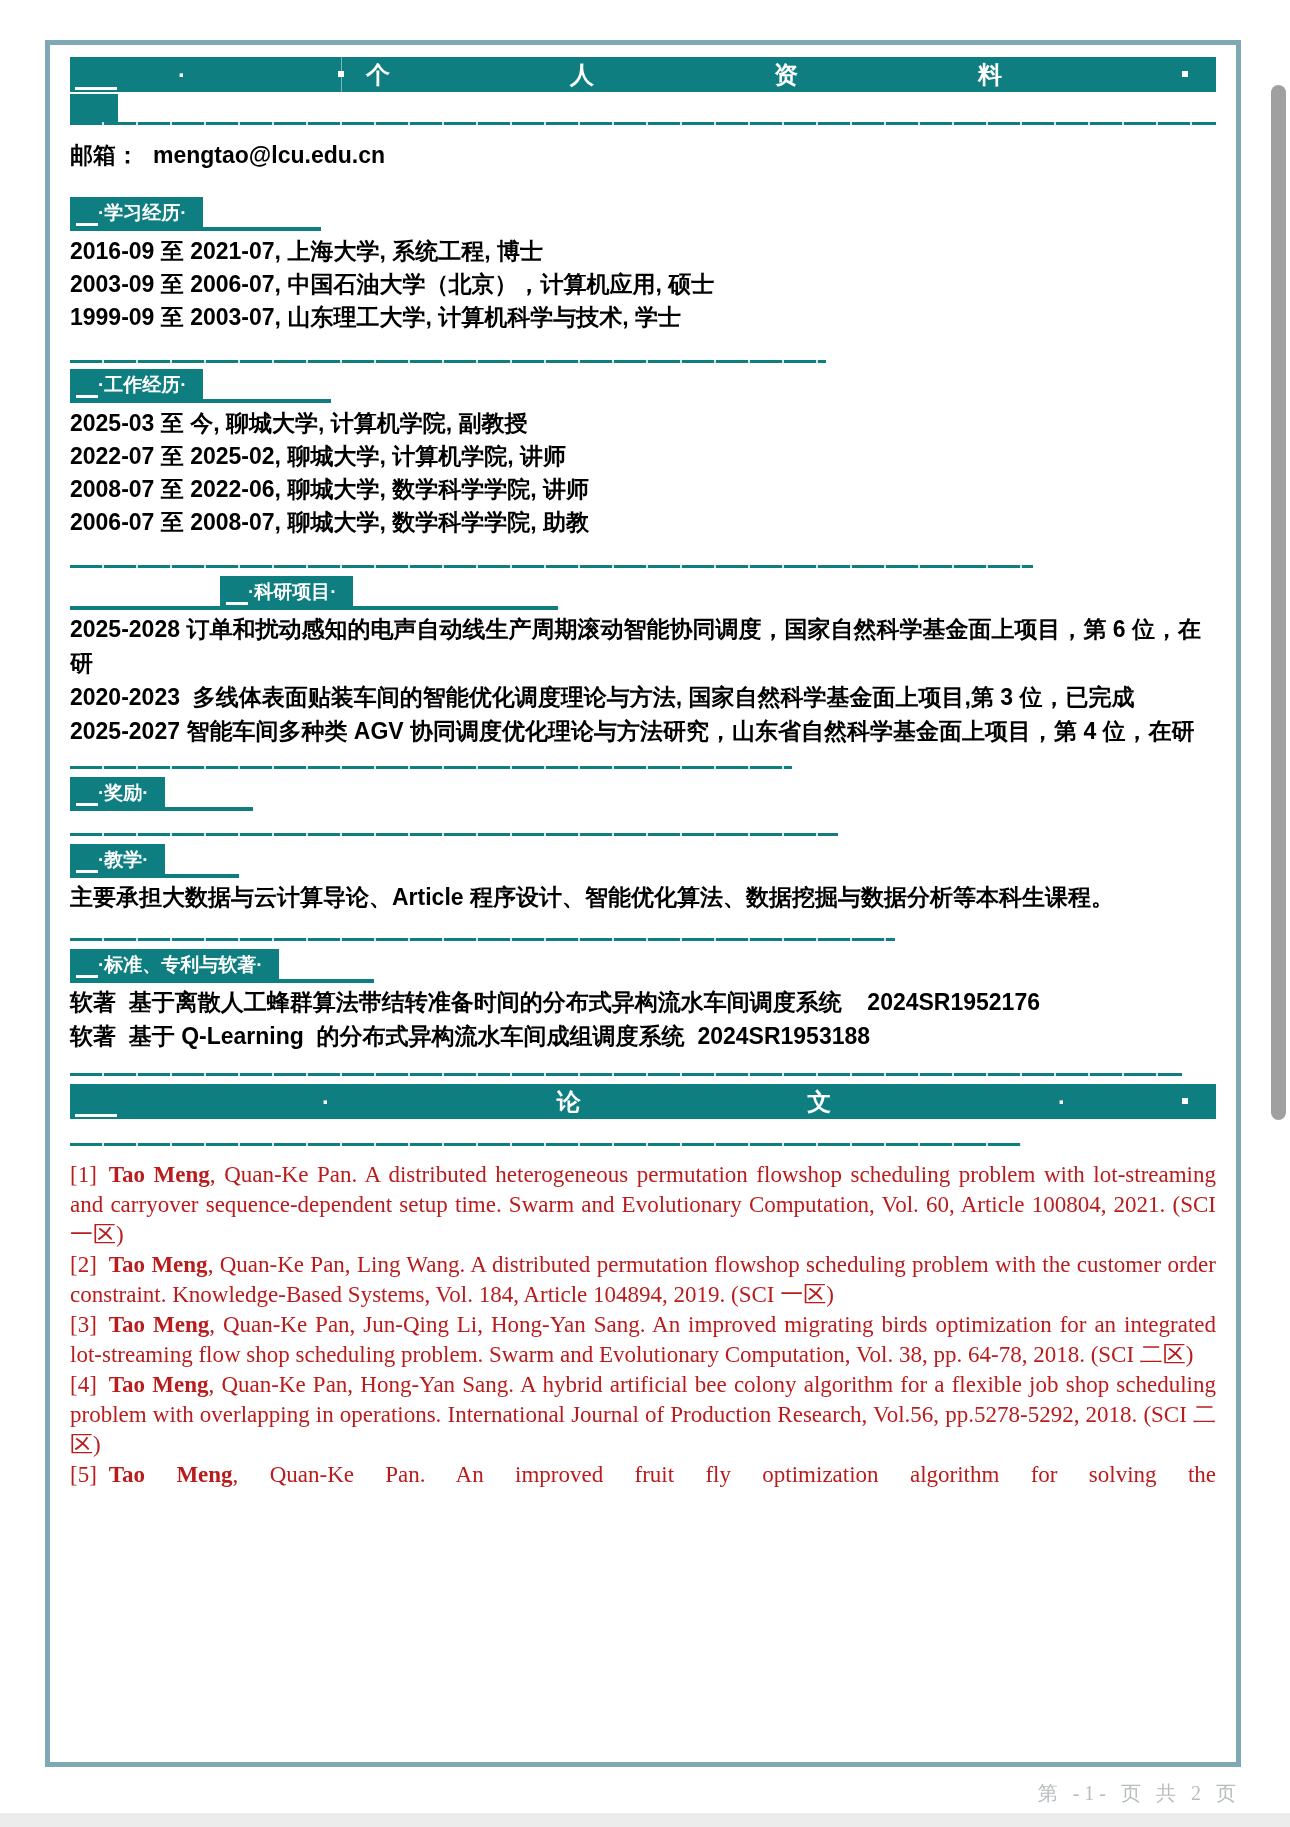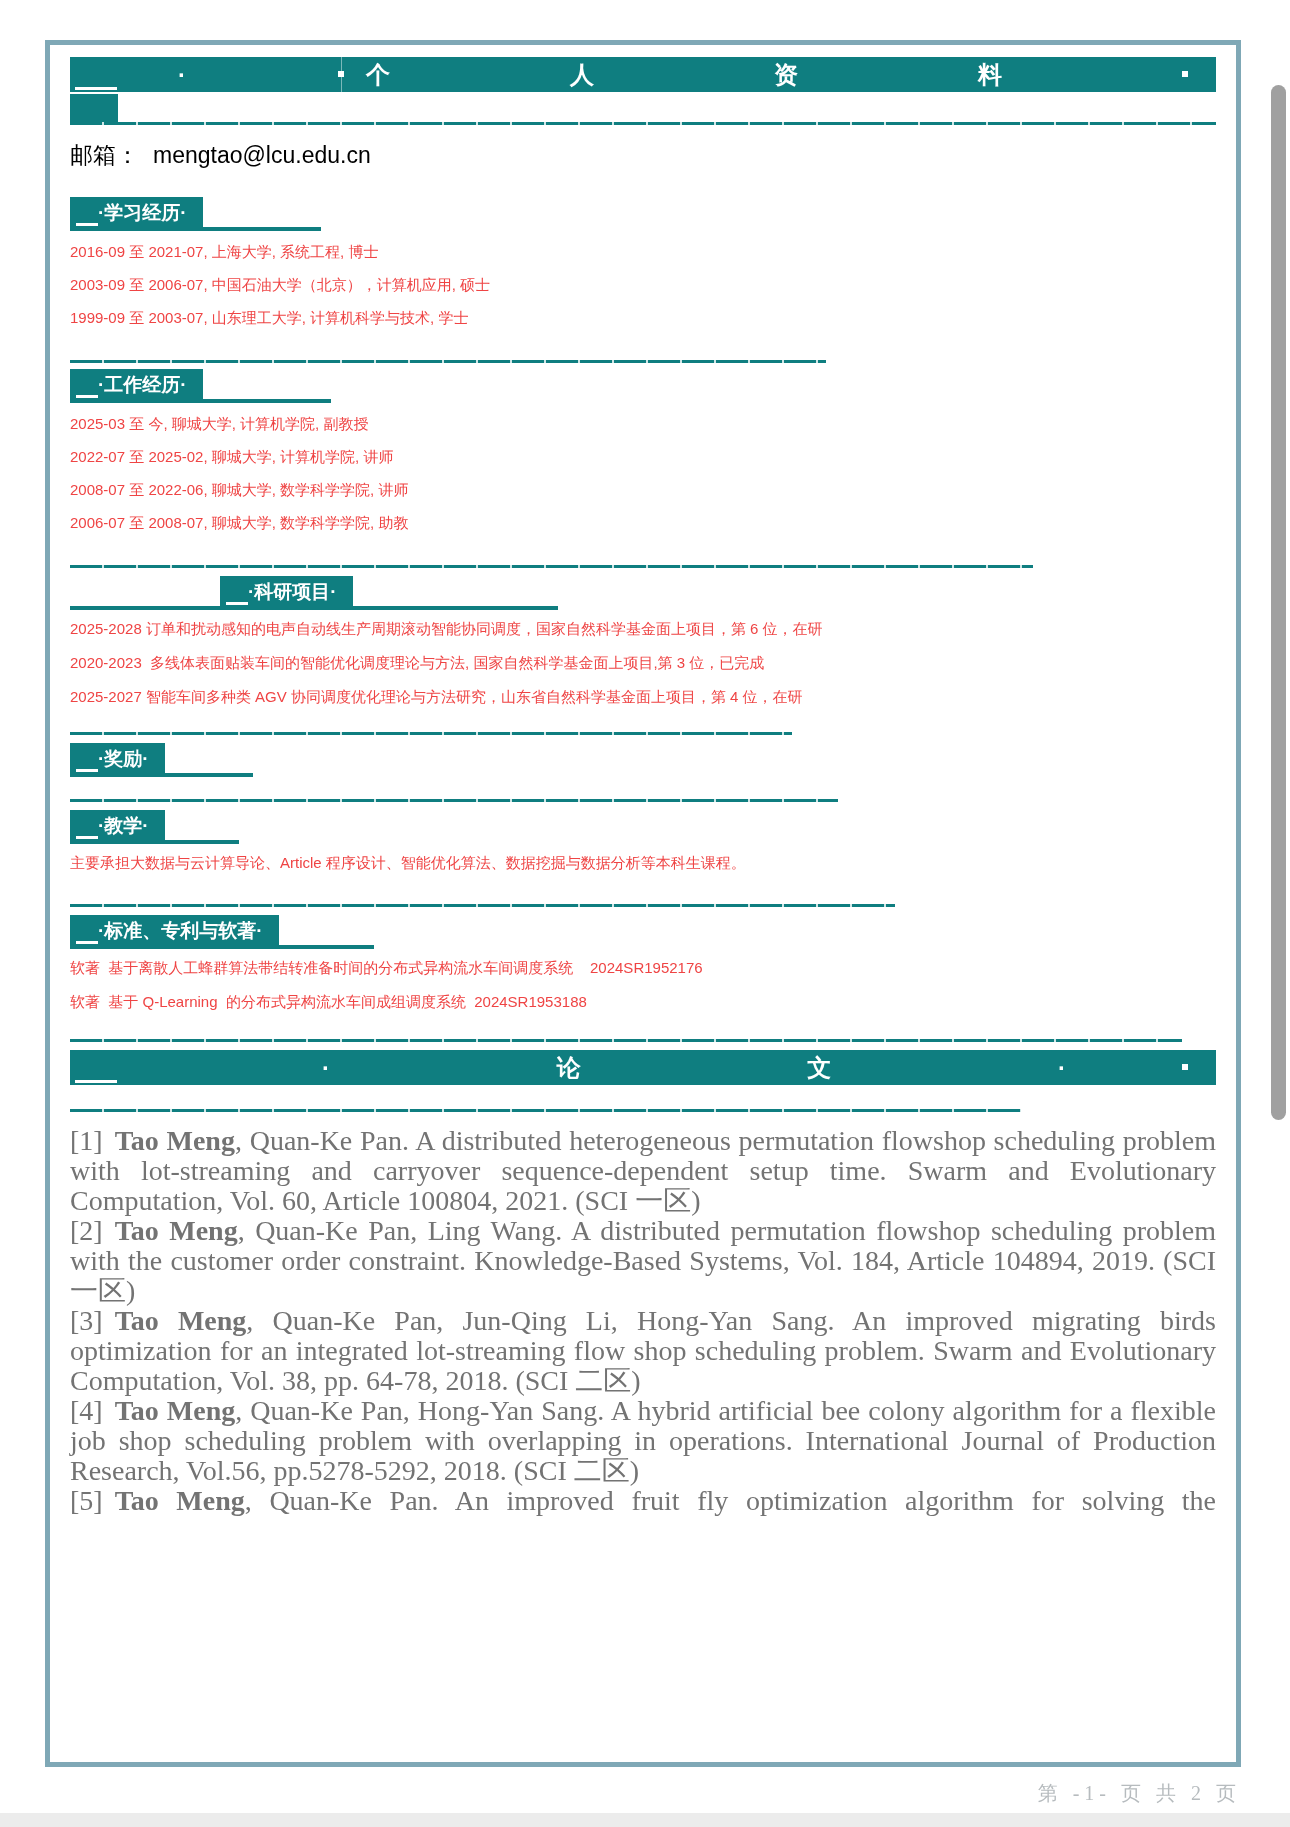--- a/index.html
+++ b/index.html
@@ -53,29 +53,29 @@
   .tail-work{width:128px;}
   .lead-research{width:150px;}
   .tail-research{width:205px;}
   .tail-award{width:88px;}
   .tail-teach{width:74px;}
   .tail-pat{width:95px;}
   .mt8{margin-top:8px;}
   .mt6{margin-top:6px;}
   .mt28{margin-top:28px;}
   
-  .rows{font-weight:normal;font-size:15px;line-height:33px;color:#ef4444;margin-top:4px;}
+  .rows{font-weight:bold;font-size:23px;line-height:33px;color:#000000;margin-top:4px;}
   .rows .row{white-space:pre-wrap;}
   .rows-research{line-height:34px;margin-top:2px;}
-  .email-row{margin-top:16px;font-weight:normal;font-size:23px;line-height:28px;color:#000;}
+  .email-row{margin-top:16px;font-weight:bold;font-size:23px;line-height:28px;color:#000;}
   .email-row .val{margin-left:14px;}
   
   .papers{
     margin-top:14px;font-family:"Liberation Serif","DejaVu Serif",serif;
-    font-size:28px;line-height:30px;color:#737373;
+    font-size:23px;line-height:30px;color:#b91c1c;
   }
   .paper{text-align:justify;}
   .paper .idx{margin-right:12px;}
   .paper b{font-weight:bold;}
   .paper.stretch-last{text-align-last:justify;font-family:Liberation Serif, serif;}
   
   .footer{
     position:absolute;left:45px;width:1196px;top:1780px;text-align:right;
     color:#b6bbbe;font-size:20px;letter-spacing:5px;
     font-family:"Liberation Serif","DejaVu Serif",serif;

